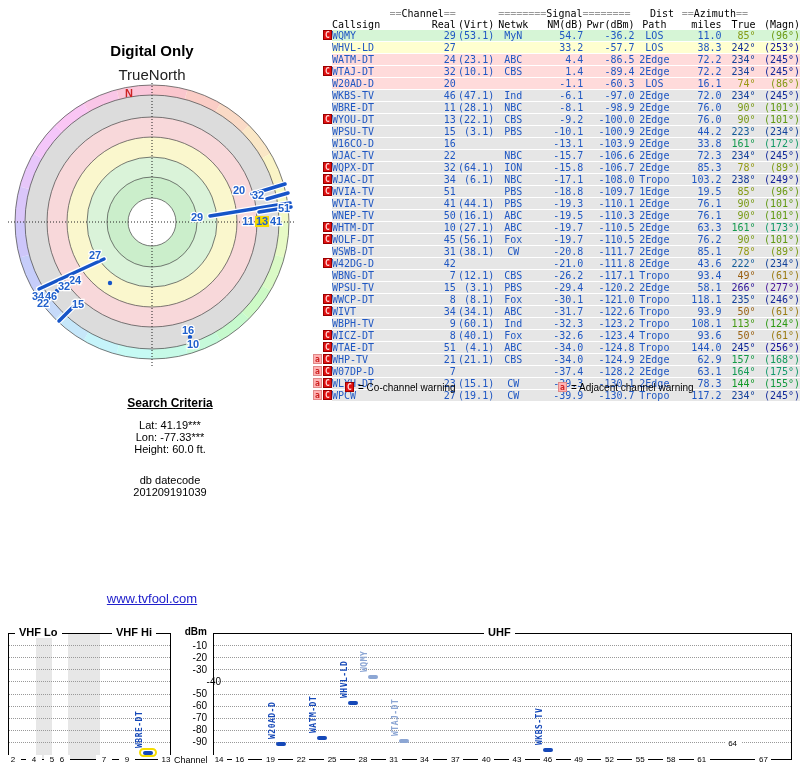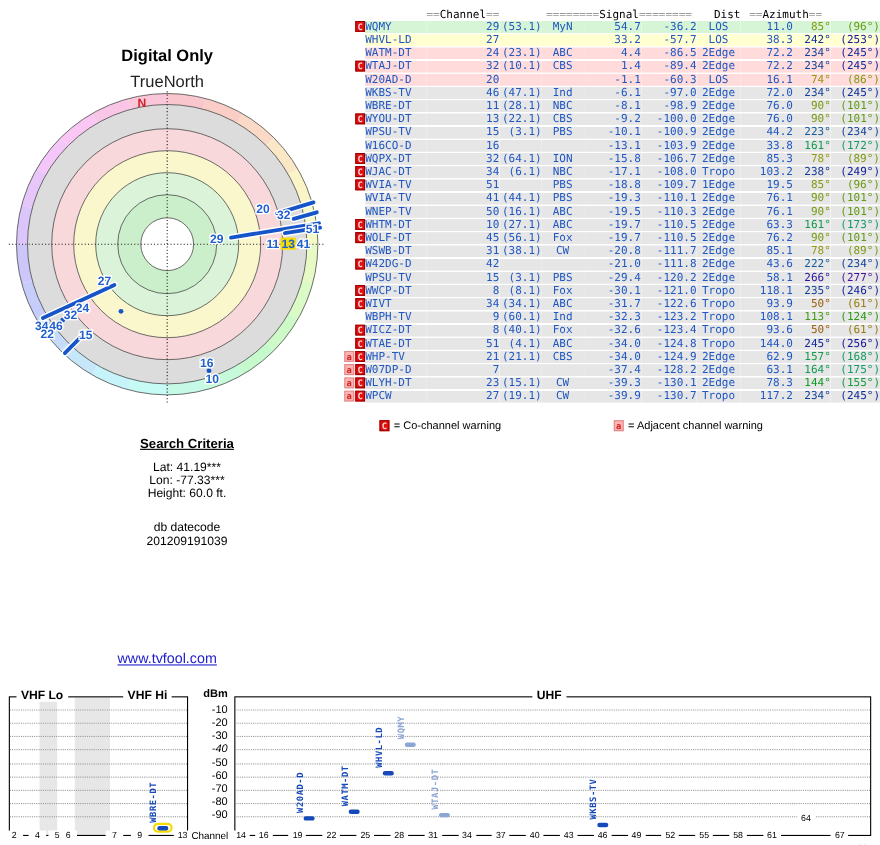--- a/index.html
+++ b/index.html
@@ -161,20 +161,33 @@
   </colgroup>
   <thead>
     <tr>
       <th colspan="2"></th>
       <th class="cc" id="gh-channel"><span class="eq">==</span>Channel<span class="eq">==</span></th>
       <th></th>
       <th class="cc" id="gh-signal" colspan="3"><span class="eq">========</span>Signal<span class="eq">========</span></th>
       <th class="cr p10">Dist</th>
       <th class="cc" id="gh-azimuth" colspan="2"><span class="eq">==</span>Azimuth<span class="eq">==</span></th>
     </tr>
+    <tr>
+      <th></th>
+      <th class="cl">Callsign</th>
+      <th class="cr">Real</th>
+      <th class="cr p3">(Virt)</th>
+      <th class="cc">Netwk</th>
+      <th class="cr p3">NM(dB)</th>
+      <th class="cr p4">Pwr(dBm)</th>
+      <th class="cc">Path</th>
+      <th class="cr p4">miles</th>
+      <th class="cr p3">True</th>
+      <th class="cr p3">(Magn)</th>
+    </tr>
   </thead>
   <tbody id="table-body">
       <tr class="bg-green">
         <td class="cm"><span class="mk mkC">C</span></td>
         <td class="cl">WQMY</td>
         <td class="cr">29</td>
         <td class="cr p3">(53.1)</td>
         <td class="cc">MyN</td>
         <td class="cr p3 nm">54.7</td>
         <td class="cr p4">-36.2</td>
@@ -294,20 +307,33 @@
         <td class="cr p3"></td>
         <td class="cc"></td>
         <td class="cr p3 nm">-13.1</td>
         <td class="cr p4">-103.9</td>
         <td class="cc">2Edge</td>
         <td class="cr p4">33.8</td>
         <td class="cr p3" style="color:hsl(146,78%,34%)">161°</td>
         <td class="cr p3" style="color:hsl(157,78%,34%)">(172°)</td>
       </tr>
       <tr class="bg-gray">
+        <td class="cm"></td>
+        <td class="cl">WJAC-TV</td>
+        <td class="cr">22</td>
+        <td class="cr p3"></td>
+        <td class="cc">NBC</td>
+        <td class="cr p3 nm">-15.7</td>
+        <td class="cr p4">-106.6</td>
+        <td class="cc">2Edge</td>
+        <td class="cr p4">72.3</td>
+        <td class="cr p3" style="color:hsl(219,78%,34%)">234°</td>
+        <td class="cr p3" style="color:hsl(230,78%,34%)">(245°)</td>
+      </tr>
+      <tr class="bg-gray">
         <td class="cm"><span class="mk mkC">C</span></td>
         <td class="cl">WQPX-DT</td>
         <td class="cr">32</td>
         <td class="cr p3">(64.1)</td>
         <td class="cc">ION</td>
         <td class="cr p3 nm">-15.8</td>
         <td class="cr p4">-106.7</td>
         <td class="cc">2Edge</td>
         <td class="cr p4">85.3</td>
         <td class="cr p3" style="color:hsl(63,78%,34%)">78°</td>
@@ -409,20 +435,33 @@
         <td class="cl">W42DG-D</td>
         <td class="cr">42</td>
         <td class="cr p3"></td>
         <td class="cc"></td>
         <td class="cr p3 nm">-21.0</td>
         <td class="cr p4">-111.8</td>
         <td class="cc">2Edge</td>
         <td class="cr p4">43.6</td>
         <td class="cr p3" style="color:hsl(207,78%,34%)">222°</td>
         <td class="cr p3" style="color:hsl(219,78%,34%)">(234°)</td>
+      </tr>
+      <tr class="bg-gray">
+        <td class="cm"></td>
+        <td class="cl">WBNG-DT</td>
+        <td class="cr">7</td>
+        <td class="cr p3">(12.1)</td>
+        <td class="cc">CBS</td>
+        <td class="cr p3 nm">-26.2</td>
+        <td class="cr p4">-117.1</td>
+        <td class="cc">Tropo</td>
+        <td class="cr p4">93.4</td>
+        <td class="cr p3" style="color:hsl(34,78%,34%)">49°</td>
+        <td class="cr p3" style="color:hsl(46,78%,34%)">(61°)</td>
       </tr>
       <tr class="bg-gray">
         <td class="cm"></td>
         <td class="cl">WPSU-TV</td>
         <td class="cr">15</td>
         <td class="cr p3">(3.1)</td>
         <td class="cc">PBS</td>
         <td class="cr p3 nm">-29.4</td>
         <td class="cr p4">-120.2</td>
         <td class="cc">2Edge</td>
@@ -581,21 +620,21 @@
     <div class="gridline" style="left:214px;top:645.1px;width:577px;"></div>
     <div class="dbmlab" style="left:170px;top:639.6px;">-10</div>
     <div class="gridline" style="left:9px;top:657.2px;width:161px;"></div>
     <div class="gridline" style="left:214px;top:657.2px;width:577px;"></div>
     <div class="dbmlab" style="left:170px;top:651.7px;">-20</div>
     <div class="gridline" style="left:9px;top:669.3px;width:161px;"></div>
     <div class="gridline" style="left:214px;top:669.3px;width:577px;"></div>
     <div class="dbmlab" style="left:170px;top:663.8px;">-30</div>
     <div class="gridline" style="left:9px;top:681.4px;width:161px;"></div>
     <div class="gridline" style="left:214px;top:681.4px;width:577px;"></div>
-    <div class="dbmlab" style="left:170px;top:675.9px;font-style:italic;">-40</div>
+    <div class="dbmlab" style="left:184px;top:675.9px;">-40</div>
     <div class="gridline" style="left:9px;top:693.5px;width:161px;"></div>
     <div class="gridline" style="left:214px;top:693.5px;width:577px;"></div>
     <div class="dbmlab" style="left:170px;top:688px;">-50</div>
     <div class="gridline" style="left:9px;top:705.6px;width:161px;"></div>
     <div class="gridline" style="left:214px;top:705.6px;width:577px;"></div>
     <div class="dbmlab" style="left:170px;top:700.1px;">-60</div>
     <div class="gridline" style="left:9px;top:717.7px;width:161px;"></div>
     <div class="gridline" style="left:214px;top:717.7px;width:577px;"></div>
     <div class="dbmlab" style="left:170px;top:712.2px;">-70</div>
     <div class="gridline" style="left:9px;top:729.8px;width:161px;"></div>

